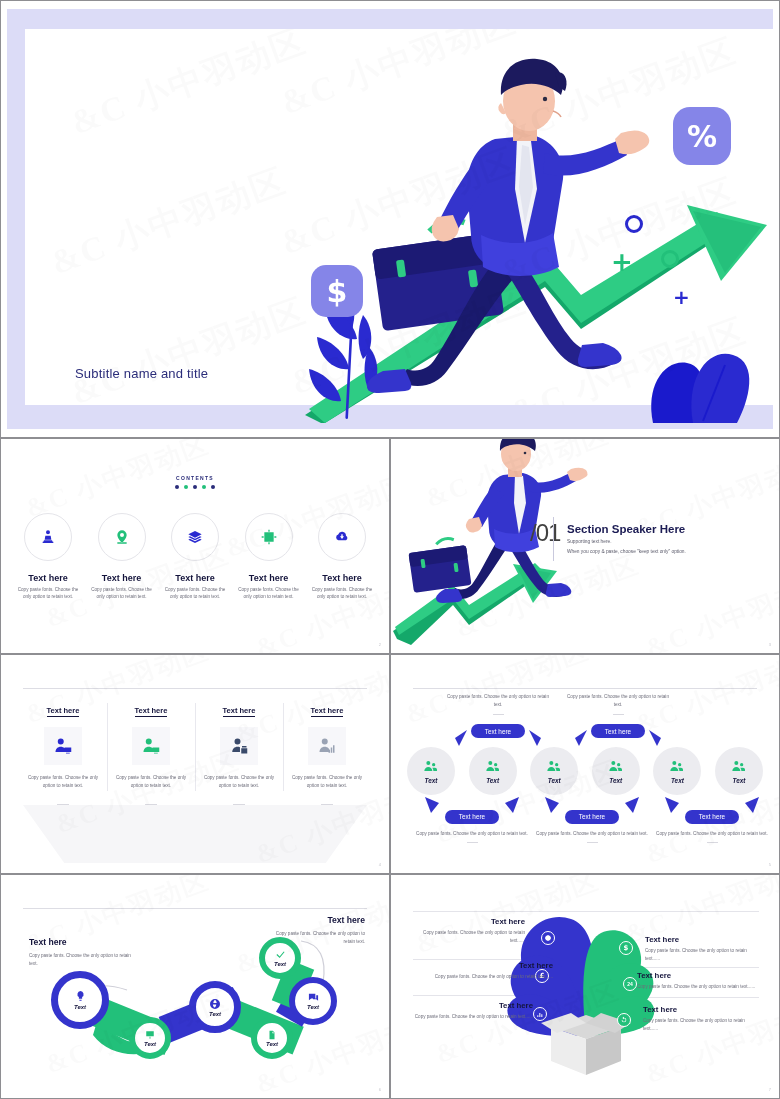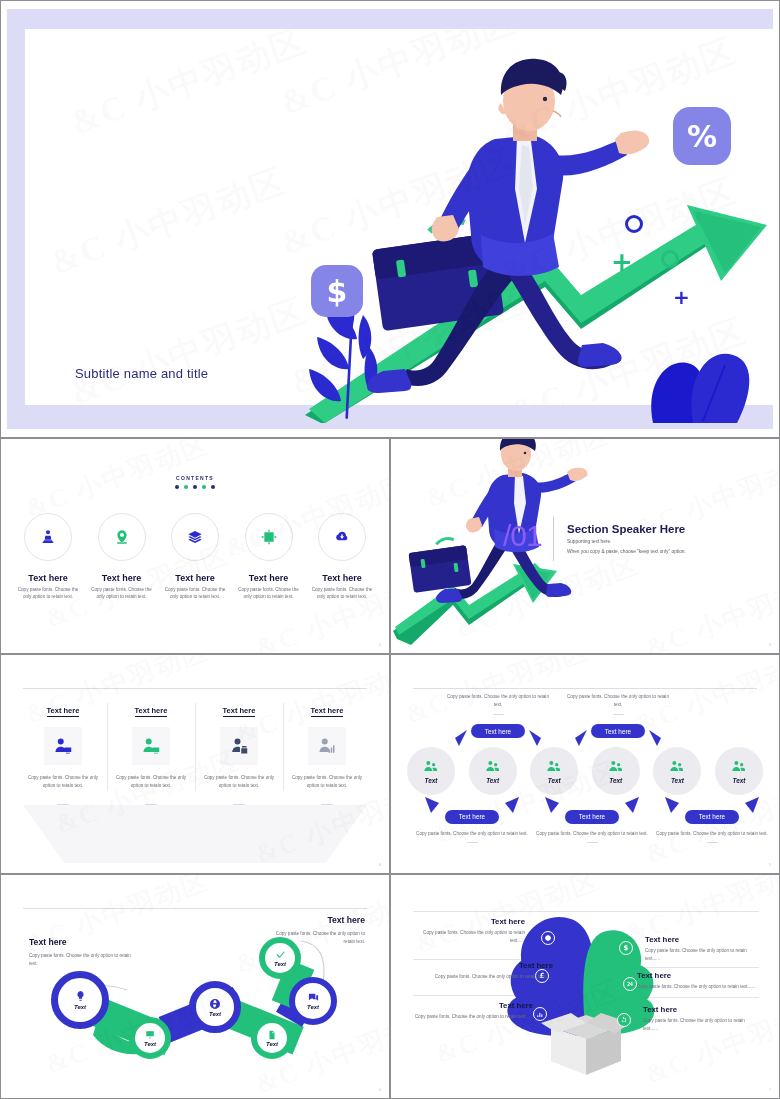--- a/index.html
+++ b/index.html
@@ -84,22 +84,22 @@
   .card .ring {
     width:48px; height:48px; border-radius:50%;
     border:1px solid #e5e5ea; margin:0 auto 12px;
     display:flex; align-items:center; justify-content:center;
   }
   .card .ct { font-size:9px; font-weight:700; color:#14143c; margin-bottom:3px; }
   .card .cb { font-size:4.6px; line-height:1.6; color:#6d6d7a; }
 
   
   .sec-num {
-    position:absolute; left:112px; top:80px;
-    font-size:30px; color:#8b5cf6; font-weight:400;
+    position:absolute; left:139px; top:80px;
+    font-size:24px; color:#404040; font-weight:400;
     font-family:"Liberation Sans", sans-serif; letter-spacing:-1px;
   }
   .sec-rule { position:absolute; left:162px; top:78px; width:1px; height:44px; background:#c9c9dd; }
   .sec-title { position:absolute; left:176px; top:84px; font-size:11.5px; font-weight:700; color:#1c1c54; }
   .sec-sub1 { position:absolute; left:176px; top:100px; font-size:4.8px; color:#5a5a6a; }
   .sec-sub2 { position:absolute; left:176px; top:110px; font-size:4.8px; color:#5a5a6a; }
 
   
   .top-rule { position:absolute; left:22px; right:22px; top:33px; height:1px; background:#dddde4; }
   .quad { position:absolute; left:18px; right:18px; top:44px; display:flex; }

